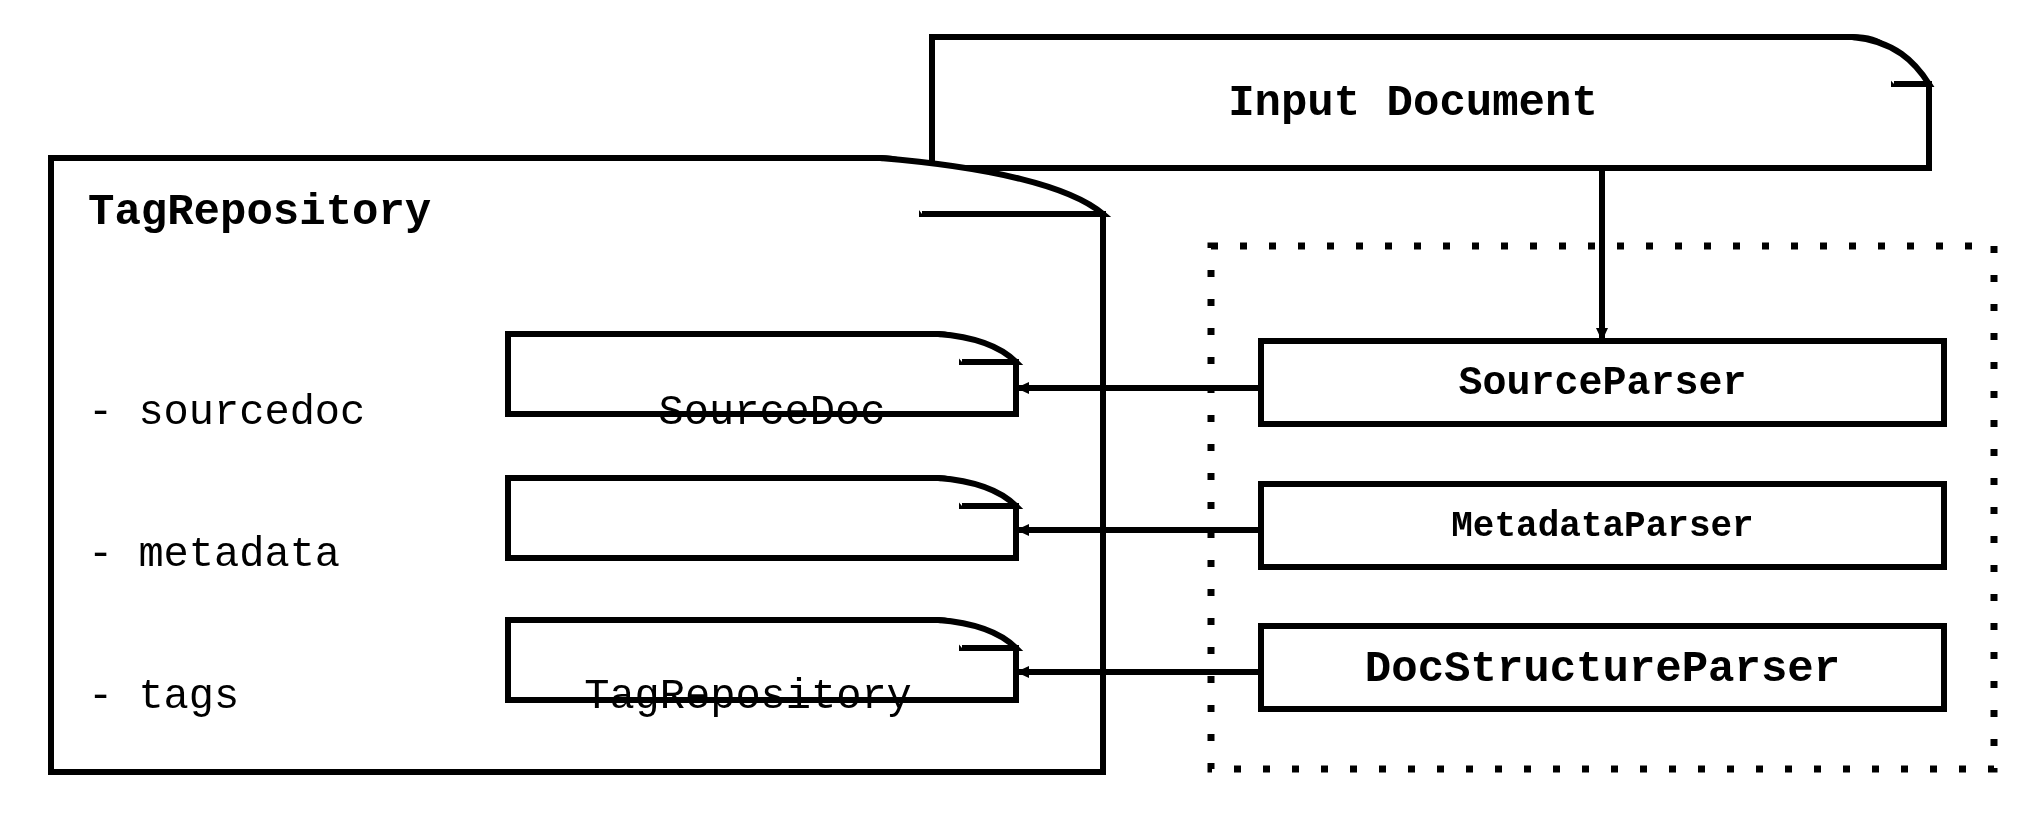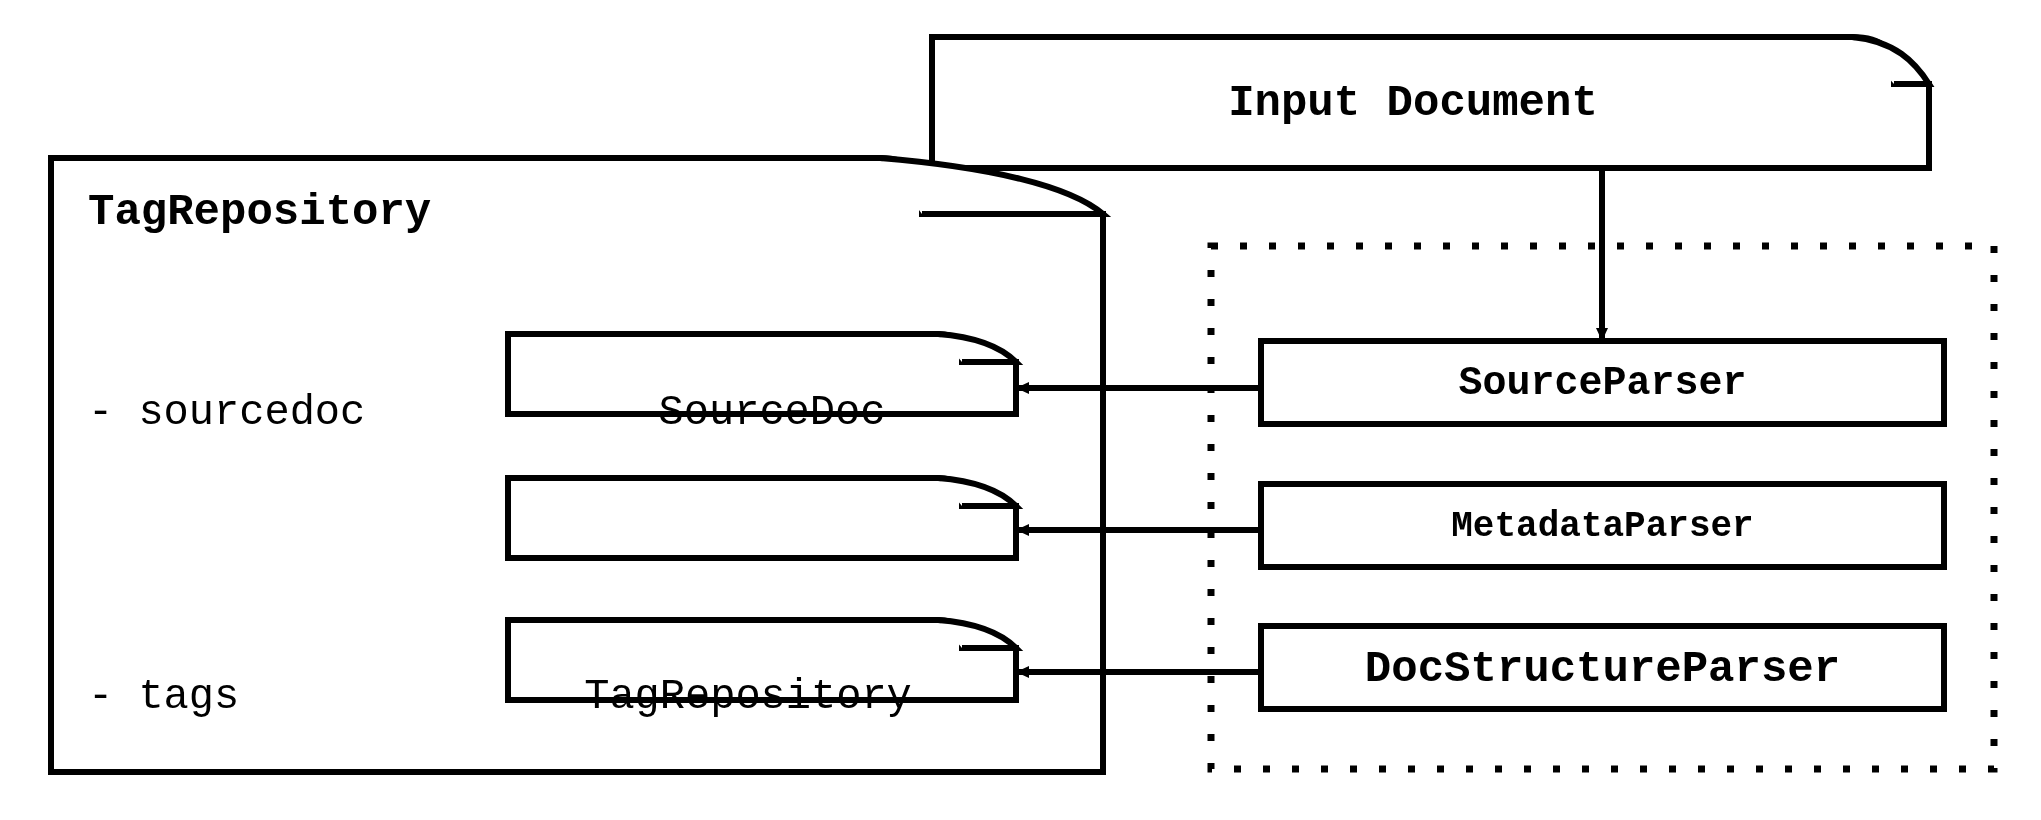--- a/index.html
+++ b/index.html
@@ -146,20 +146,21 @@
 
     <line x1="1261" y1="672" x2="1016" y2="672" stroke="#000000" stroke-width="6" marker-end="url(#arrowL)"></line>
   </svg>
 
   <div class="lbl lbl-bold centered" style="left:932px; top:103px; width:962px; font-size:44px;">Input Document</div>
 
   <div class="lbl lbl-bold leftal" style="left:88px; top:212px; font-size:44px;">TagRepository</div>
 
   <div class="lbl lbl-reg leftal" style="left:88px; top:388px; font-size:42px;">- sourcedoc</div>
 
+  <div class="lbl lbl-reg leftal" style="left:88px; top:530px; font-size:42px;">- metadata</div>
 
   <div class="lbl lbl-reg leftal" style="left:88px; top:672px; font-size:42px;">- tags</div>
 
   <div class="lbl lbl-reg centered" style="left:532px; top:388px; width:480px; font-size:42px;">SourceDoc</div>
 
 
   <div class="lbl lbl-reg centered" style="left:508px; top:672px; width:480px; font-size:42px;">TagRepository</div>
 
   <div class="lbl lbl-bold centered" style="left:1261px; top:384px; width:683px; font-size:40px;">SourceParser</div>
 

